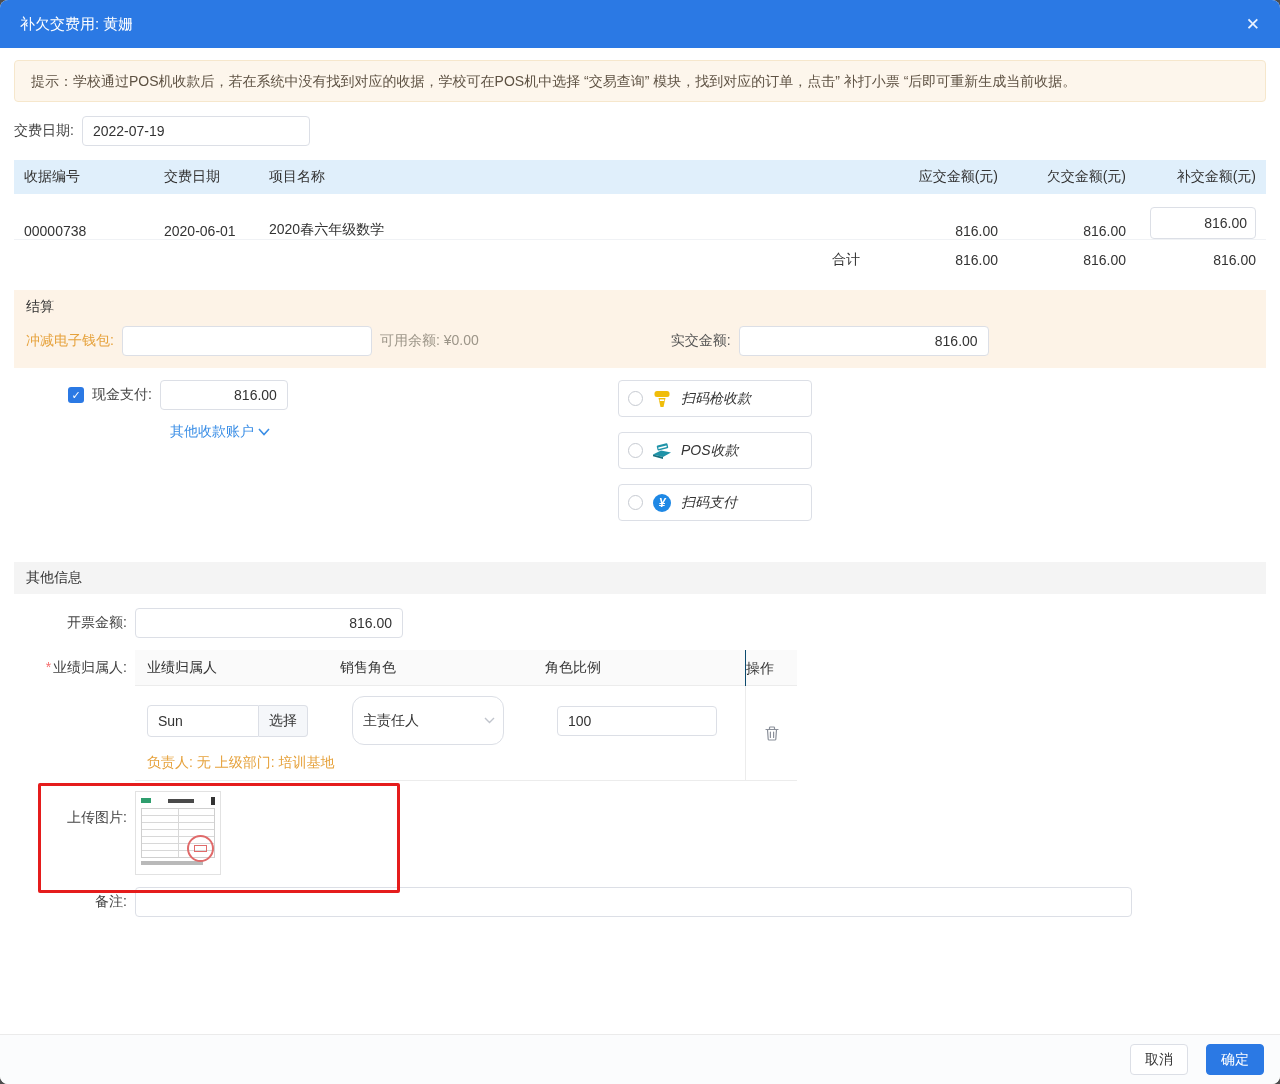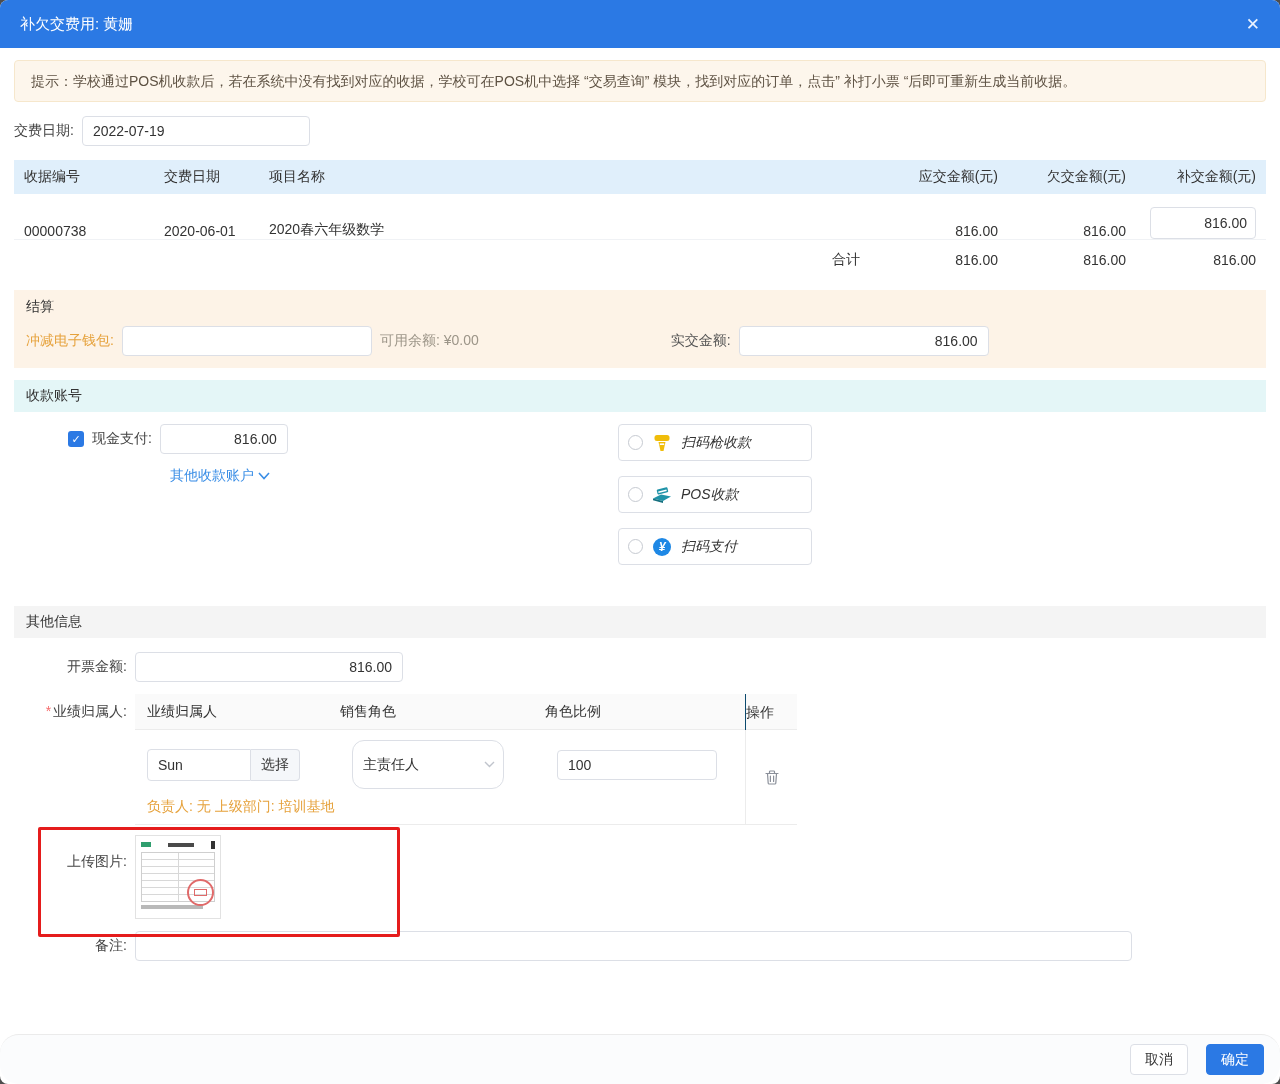--- a/index.html
+++ b/index.html
@@ -97,21 +97,21 @@
   .perf-row { display:flex; align-items:flex-start; margin-top:12px; }
   .perf-row .flabel { padding-top:9px; }
   .perf-table { width:662px; }
   .pt-head { display:flex; height:36px; align-items:center; background:#fafafa; border-bottom:1px solid #ececec; }
   .ph1 { width:205px; padding-left:12px; } .ph2 { width:205px; } .ph3 { width:200px; }
   .ph4 { flex:1; text-align:left; border-left:1px solid #0c4a6e; height:36px; line-height:36px; }
   .pt-body { display:flex; border-bottom:1px solid #ececec; }
   .pt-cells { width:610px; padding:10px 0 8px 12px; }
   .pt-inputs { display:flex; align-items:center; }
   .owner-group { display:flex; width:193px; margin-right:12px; }
-  .owner-group input { width:104px; border-radius:4px 0 0 4px; height:32px; }
+  .owner-group input { width:112px; border-radius:4px 0 0 4px; height:32px; }
   .select-btn {
     height:32px; padding:0 10px; border:1px solid #dcdfe6; border-left:none;
     background:#f5f7fa; border-radius:0 4px 4px 0; font-size:14px; color:#333;
     cursor:pointer; font-family:inherit;
   }
   .fake-select {
     width:152px; height:49px; border:1px solid #dcdfe6; border-radius:12px;
     display:flex; align-items:center; justify-content:space-between;
     padding:0 8px 0 10px; margin-right:53px; color:#333; cursor:pointer; background:#fff;
   }
@@ -153,21 +153,21 @@
     display:flex; flex-direction:column; align-items:center; justify-content:center;
     color:#fff; font-size:15px; line-height:25px; text-shadow:0 1px 2px rgba(0,0,0,.35);
   }
   .upload-btn svg { position:absolute; inset:0; margin:auto; opacity:.33; }
   .upload-btn span { position:relative; z-index:1; }
   .remark-row { margin-top:12px; }
   .remark-input { width:997px; }
   
   .ftr {
     flex:0 0 auto; height:50px; background:#fbfcfd; border-top:1px solid #ebebeb;
-    display:flex; align-items:center; justify-content:flex-end; gap:18px; padding:0 16px;border-radius:19px;
+    display:flex; align-items:center; justify-content:flex-end; gap:18px; padding:0 16px;
   }
   .btn {
     min-width:56px; height:31px; border-radius:4px; font-size:14px;
     font-family:inherit; cursor:pointer; padding:0 14px;
   }
   .btn-plain { background:#fff; border:1px solid #dcdfe6; color:#333; }
   .btn-primary { background:#2b79e4; border:1px solid #2b79e4; color:#fff; }
 </style>
 </head>
 <body>
@@ -221,23 +221,20 @@
       <div class="sec-title">结算</div>
       <div class="settle-fields">
         <span class="orange">冲减电子钱包:</span>
         <input type="text" class="wallet" value="" style="">
         <span class="balance">可用余额: ¥0.00</span>
         <span class="actual-lbl">实交金额:</span>
         <input type="text" class="actual amt" value="816.00" style="">
       </div>
     </div>
 
-    <div class="band band-cyan">
-      <span>收款账号</span>
-    </div>
 
     <div class="pay-area">
       <div class="pay-left">
         <div class="cash-row">
           <span class="checkbox">✓</span>
           <span class="lbl">现金支付:</span>
           <input type="text" class="amt" value="816.00" style="">
         </div>
         <div class="other-acct link">
           <span>其他收款账户</span>

